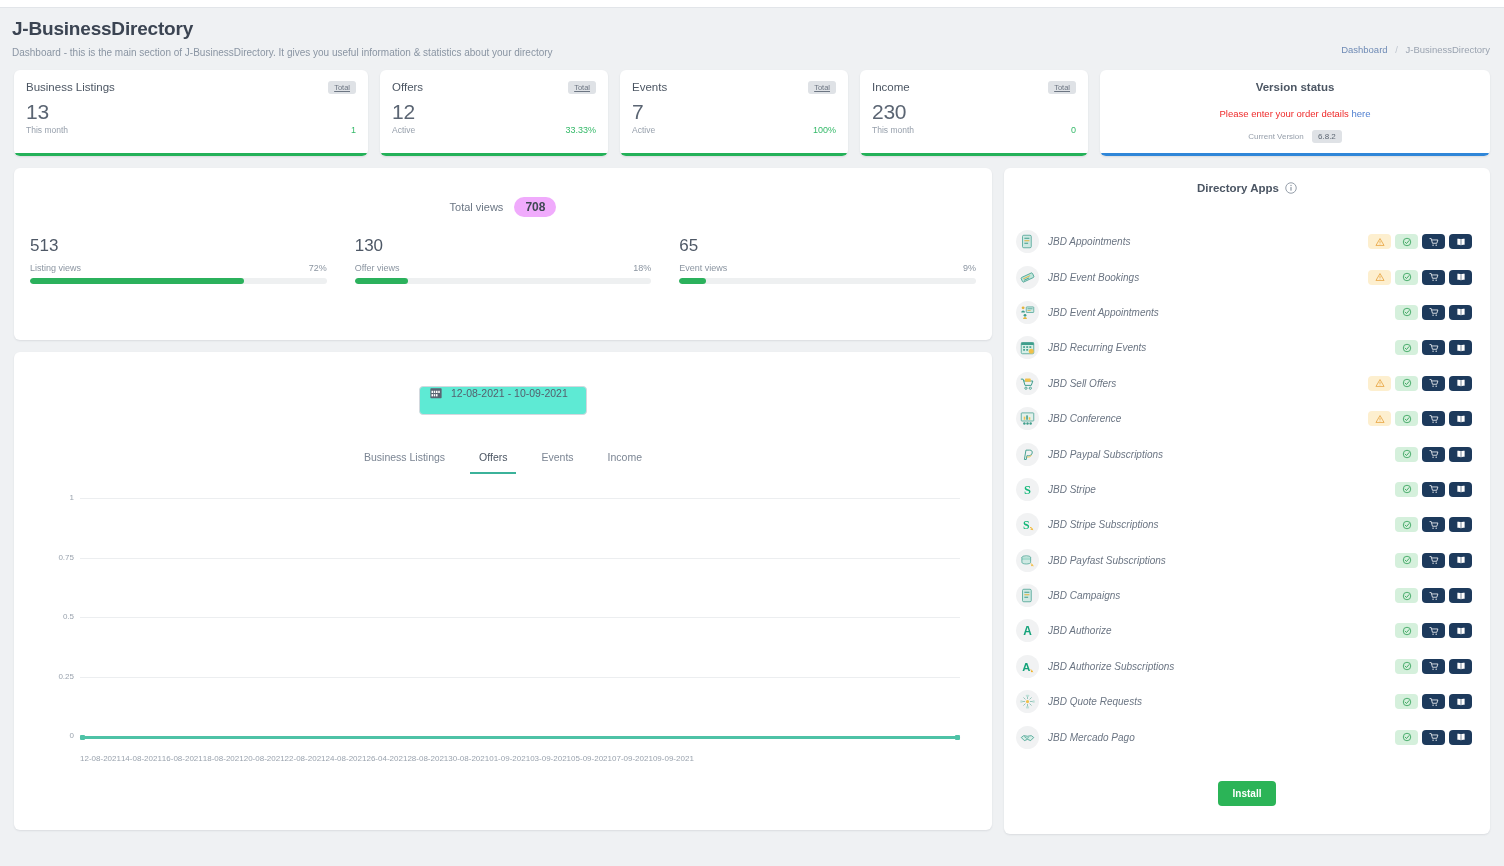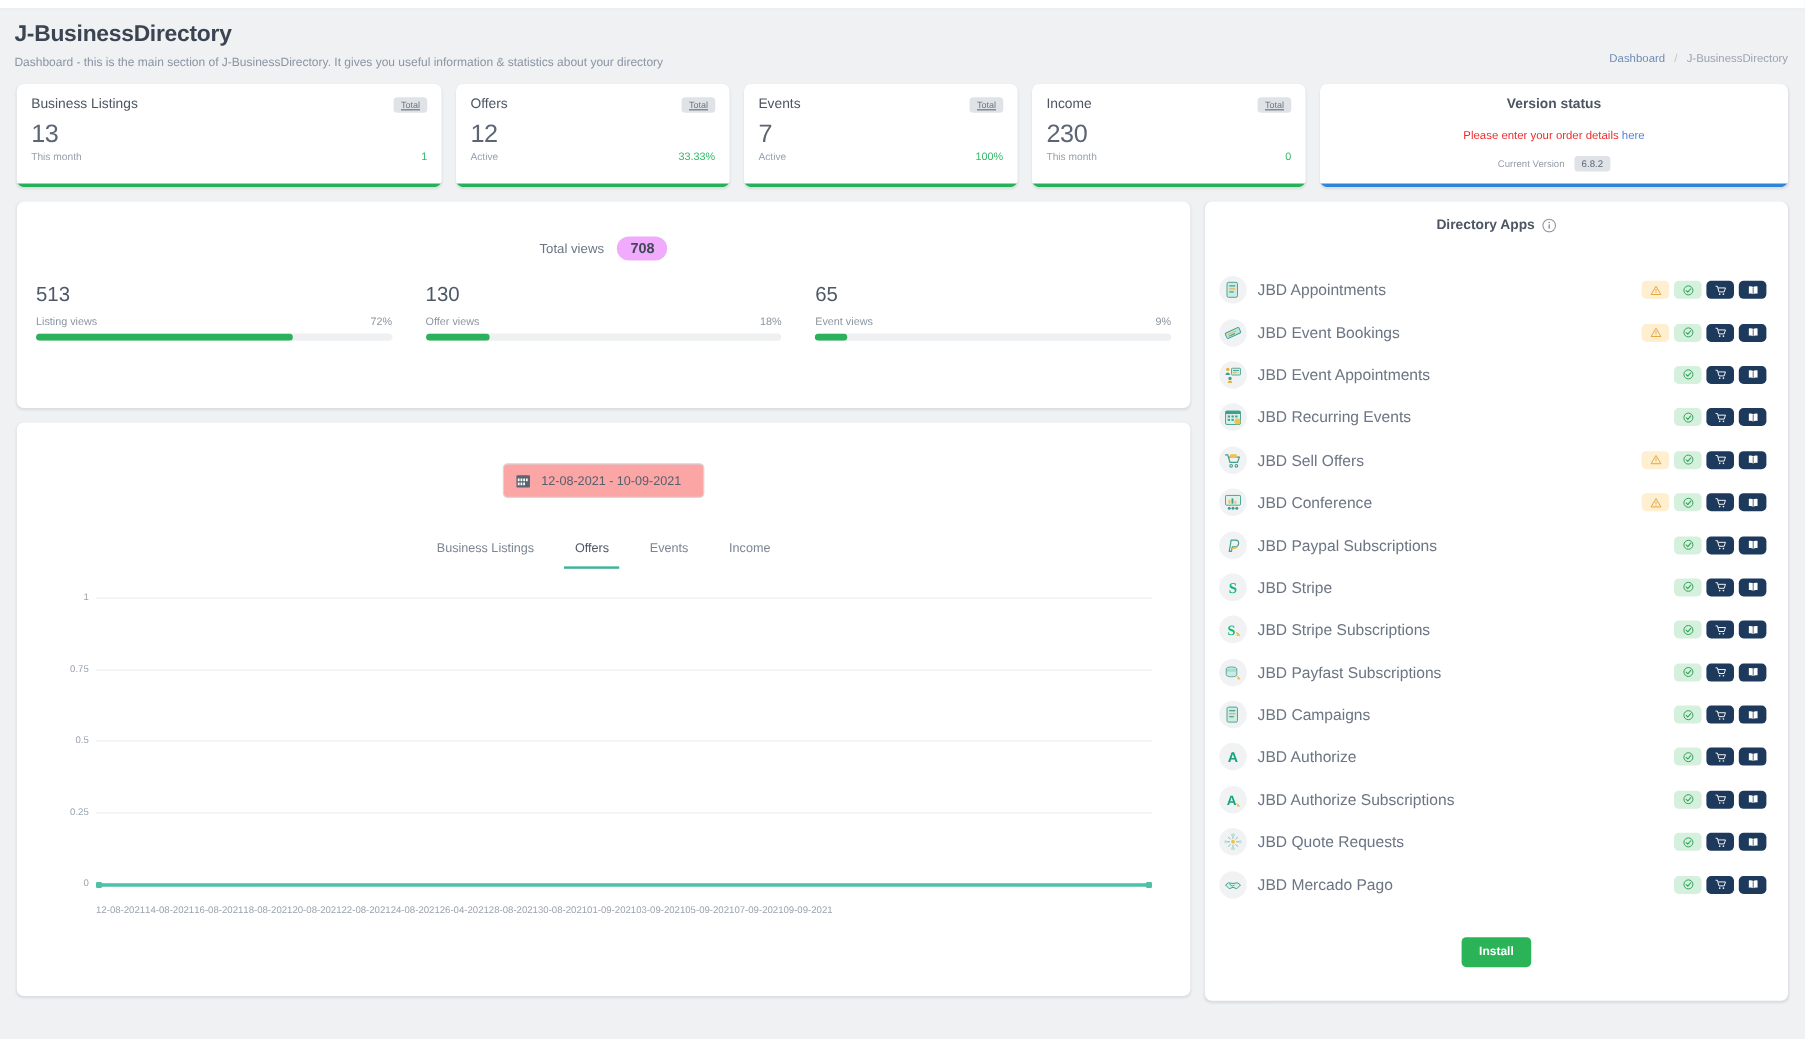--- a/index.html
+++ b/index.html
@@ -75,21 +75,21 @@
   .vlabel { font-size: 9px; color: #8b95a1; }
   .vpct { font-size: 9px; color: #8b95a1; }
   .vbar { height: 6px; background: #eef0f1; border-radius: 3px; margin-top: 5px; overflow: hidden; }
   .vbar > i { display: block; height: 100%; background: #2bb15c; border-radius: 3px; }
 
   
   .chartpanel { margin-top: 12px; height: 478px; position: relative; }
   .dp-wrap { display: flex; justify-content: center; padding-top: 34px; }
   .datepicker {
     width: 168px; height: 29px; border: 1px solid #d3d8de; border-radius: 4px;
-    display: flex; align-items: center; gap: 9px; padding: 0 10px; background: #fca5a5;
+    display: flex; align-items: flex-start; gap: 9px; padding: 0 10px; background: #5eead4;
     font-size: 10.5px; color: #55606e;
   }
   .cal-ico { width: 12px; height: 12px; display: block; }
   .tabs { display: flex; justify-content: center; gap: 34px; margin-top: 36px; }
   .tab { font-size: 10.5px; color: #7b8593; padding-bottom: 11px; position: relative; }
   .tab.active { color: #4b5562; }
   .tab.active::after {
     content: ""; position: absolute; left: -9px; right: -9px; bottom: 0;
     height: 2.5px; background: #3bb29a;
   }
@@ -105,21 +105,21 @@
   .apps { min-height: 666px; padding: 14px 0 18px 0; }
   .apps-head { text-align: center; font-size: 11.5px; color: #4b5563; font-weight: bold; display: flex; align-items: center; justify-content: center; gap: 6px; }
   .info-ico { width: 12px; height: 12px; display: block; }
   .app-list { margin-top: 30px; }
   .app-row { display: flex; align-items: center; height: 35.4px; padding: 0 18px 0 12px; }
   .app-ico {
     width: 23px; height: 23px; border-radius: 50%; background: #f1f2f3;
     flex: none; display: flex; align-items: center; justify-content: center; margin-right: 9px;
   }
   .app-ico svg { width: 15px; height: 15px; display: block; }
-  .app-name { font-size: 13px; color: #6b7583; flex: 1; }
+  .app-name { font-size: 10px; color: #6b7583; flex: 1; font-style: italic; }
   .app-actions { display: flex; gap: 4px; align-items: center; }
   .abtn { width: 23px; height: 15px; border-radius: 4px; display: flex; align-items: center; justify-content: center; }
   .abtn svg { width: 10px; height: 10px; display: block; }
   .abtn.warn { background: #fdefcf; }
   .abtn.ok { background: #d5f0dc; }
   .abtn.cart { background: #1d3a5c; }
   .abtn.book { background: #1d3a5c; }
   .abtn.hidden { visibility: hidden; }
   .install-wrap { display: flex; justify-content: center; margin-top: 26px; }
   .install-btn {

